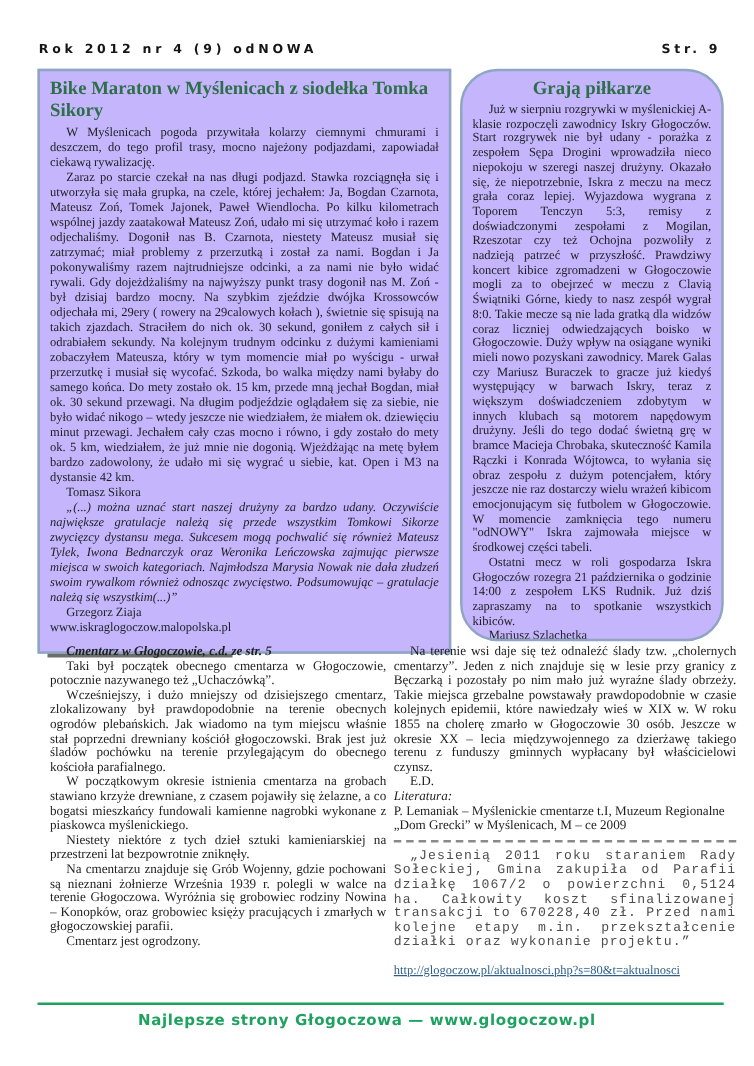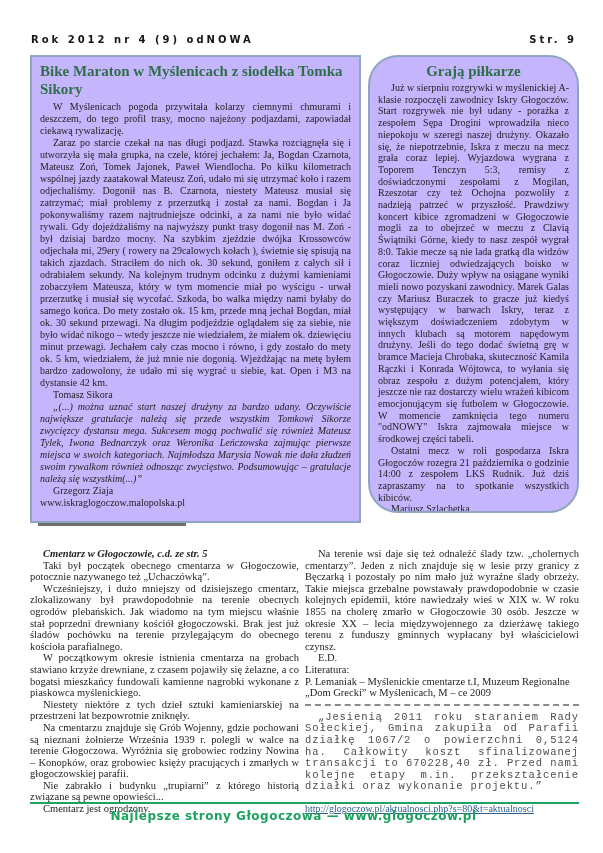--- a/index.html
+++ b/index.html
@@ -27,31 +27,31 @@
   }
   .box-right .art-title { text-align:center; margin-bottom:2px; }
   .body-text p { margin:0; text-align:justify; text-indent:13px; font-size:10px; line-height:12px; }
   .box-right .body-text p { line-height:11.7px; }
   .sig { margin:0; text-align:right; text-indent:0; font-size:10px; line-height:12px; }
   .italic-quote { font-style:italic; }
   .no-indent { text-indent:0 !important; }
   
   .under-box-line { position:absolute; left:38px; top:523px; width:148px; height:3px; background:#6e6e6e; }
   
-  .col { position:absolute; top:548px; }
+  .col { position:absolute; top:516px;margin-left:10px; }
   .col-left  { left:30px;  width:269px; }
   .col-right { left:305px; width:274px; }
   .section-title {
     margin:0 0 1px 0; text-align:center; font-weight:bold; font-style:italic;
     font-size:11px; line-height:13px;
   }
   .col p { margin:0; text-align:justify; text-indent:13px; font-size:10.5px; line-height:11.6px; }
   .sig-bold { font-weight:normal; text-align:right; text-indent:0; margin:2px 0 0 0; font-size:10.5px; }
   .lit { text-indent:0 !important; text-align:left !important; font-size:10px; line-height:11.6px; }
-  .lit-label { }
+  .lit-label { font-style:italic; }
   .dashed { border:0; border-top:2px dashed #8a8a8a; margin:5px 0 6px 0; }
   .mono-quote {
     margin:0; font-family:"Liberation Mono", monospace; font-size:9.5px;
     line-height:11.3px; letter-spacing:0.9px; color:#4e4e4e;
     text-align:left; text-indent:0;
   }
   .ext-link {
     display:inline-block; margin-top:10px; font-size:10px; line-height:12px;
     color:var(--link_blue,#2d5f8a); text-decoration:underline; cursor:pointer;
   }
@@ -96,21 +96,20 @@
 
   <div class="under-box-line"></div>
 
   <div class="col col-left">
     <p class="section-title">Cmentarz w Głogoczowie, c.d. ze str. 5</p>
     <p>Taki był początek obecnego cmentarza w Głogoczowie, potocznie nazywanego też „Uchaczówką”.</p>
     <p>Wcześniejszy, i dużo mniejszy od dzisiejszego cmentarz, zlokalizowany był prawdopodobnie na terenie obecnych ogrodów plebańskich. Jak wiadomo na tym miejscu właśnie stał poprzedni drewniany kościół głogoczowski. Brak jest już śladów pochówku na terenie przylegającym do obecnego kościoła parafialnego.</p>
     <p>W początkowym okresie istnienia cmentarza na grobach stawiano krzyże drewniane, z czasem pojawiły się żelazne, a co bogatsi mieszkańcy fundowali kamienne nagrobki wykonane z piaskowca myślenickiego.</p>
     <p>Niestety niektóre z tych dzieł sztuki kamieniarskiej na przestrzeni lat bezpowrotnie zniknęły.</p>
     <p>Na cmentarzu znajduje się Grób Wojenny, gdzie pochowani są nieznani żołnierze Września 1939 r. polegli w walce na terenie Głogoczowa. Wyróżnia się grobowiec rodziny Nowina – Konopków, oraz grobowiec księży pracujących i zmarłych w głogoczowskiej parafii.</p>
-    <p>Nie zabrakło i budynku „trupiarni” z którego historią związane są pewne opowieści...</p>
     <p>Cmentarz jest ogrodzony.</p>
   </div>
 
   <div class="col col-right">
     <p>Na terenie wsi daje się też odnaleźć ślady tzw. „cholernych cmentarzy”. Jeden z nich znajduje się w lesie przy granicy z Bęczarką i pozostały po nim mało już wyraźne ślady obrzeży. Takie miejsca grzebalne powstawały prawdopodobnie w czasie kolejnych epidemii, które nawiedzały wieś w XIX w. W roku 1855 na cholerę zmarło w Głogoczowie 30 osób. Jeszcze w okresie XX – lecia międzywojennego za dzierżawę takiego terenu z funduszy gminnych wypłacany był właścicielowi czynsz.</p>
     <p class="sig-bold">E.D.</p>
     <p class="lit lit-label">Literatura:</p>
     <p class="lit">P. Lemaniak – Myślenickie cmentarze t.I, Muzeum Regionalne</p>
     <p class="lit">„Dom Grecki” w Myślenicach, M – ce 2009</p>
     <hr class="dashed">

